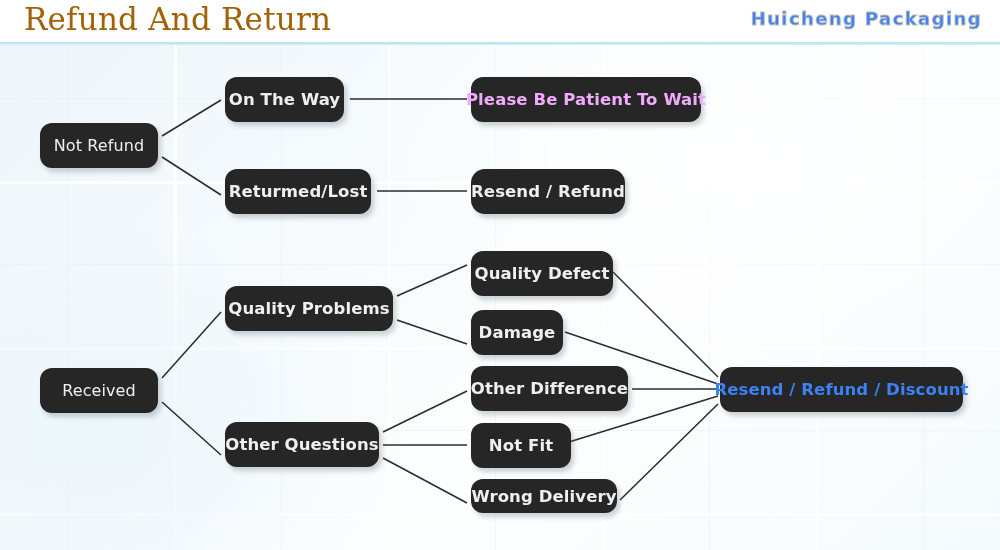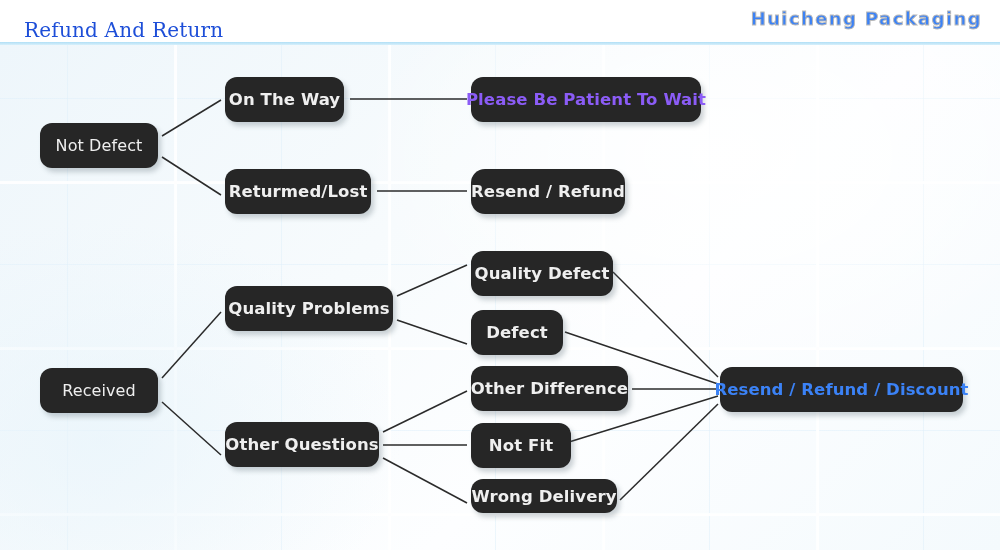--- a/index.html
+++ b/index.html
@@ -22,26 +22,25 @@
     left: 0; top: 0;
     width: 1000px; height: 42px;
     background: #ffffff;
     z-index: 6;
   }
   #page-title {
     position: absolute;
     left: 24px;
     top: 1px;
     font-family: "DejaVu Serif", "Liberation Serif", serif;
-    font-size: 20px;
+    font-size: 31px;
     font-weight: 400;
     letter-spacing: 0.2px;
-    color: #1d4ed8;
+    color: #a16207;
     white-space: nowrap;
-    margin-top: 17px;
   }
   #brand-name {
     position: absolute;
     right: 18px;
     top: 8px;
     font-family: "DejaVu Sans", "Liberation Sans", sans-serif;
     font-size: 18px;
     font-weight: 700;
     letter-spacing: 1.4px;
     color: #3b82f6;
@@ -154,48 +153,48 @@
       <line x1="383" y1="458" x2="467" y2="503" stroke="#2b2b2b"></line>
       <line x1="613" y1="272" x2="718" y2="377" stroke="#2b2b2b"></line>
       <line x1="565" y1="332" x2="718" y2="384" stroke="#2b2b2b"></line>
       <line x1="632" y1="389" x2="716" y2="389" stroke="#2b2b2b"></line>
       <line x1="556" y1="446" x2="718" y2="396" stroke="#2b2b2b"></line>
       <line x1="620" y1="500" x2="718" y2="404" stroke="#2b2b2b"></line>
     </svg>
 
   <div id="node-layer">
       <div class="node lvl1" style="left: 40px; top: 123px; width: 118px; height: 45px; background: rgb(38, 38, 38); color: rgb(239, 239, 239);">
-        <span>Not Defect</span>
+        <span>Not Refund</span>
       </div>
       <div class="node" style="left: 225px; top: 77px; width: 119px; height: 45px; background: rgb(38, 38, 38); color: rgb(239, 239, 239);">
         <span>On The Way</span>
       </div>
       <div class="node" style="left: 225px; top: 169px; width: 146px; height: 45px; background: rgb(38, 38, 38); color: rgb(239, 239, 239);">
         <span>Returmed/Lost</span>
       </div>
-      <div class="node" style="left: 471px; top: 77px; width: 230px; height: 45px; background: rgb(38, 38, 38); color: #8b5cf6; align-items: center;">
+      <div class="node" style="left: 471px; top: 77px; width: 230px; height: 45px; background: rgb(38, 38, 38); color: #f0abfc; align-items: center;">
         <span>Please Be Patient To Wait</span>
       </div>
       <div class="node" style="left: 471px; top: 169px; width: 154px; height: 45px; background: rgb(38, 38, 38); color: rgb(239, 239, 239); border-radius: 14px;">
         <span>Resend / Refund</span>
       </div>
       <div class="node lvl1" style="left: 40px; top: 368px; width: 118px; height: 45px; background: rgb(38, 38, 38); color: rgb(239, 239, 239);">
         <span>Received</span>
       </div>
       <div class="node" style="left: 225px; top: 286px; width: 168px; height: 45px; background: rgb(38, 38, 38); color: rgb(239, 239, 239);">
         <span>Quality Problems</span>
       </div>
       <div class="node" style="left: 225px; top: 422px; width: 154px; height: 45px; background: rgb(38, 38, 38); color: rgb(239, 239, 239); text-align: center;">
         <span>Other Questions</span>
       </div>
       <div class="node" style="left: 471px; top: 251px; width: 142px; height: 45px; background: rgb(38, 38, 38); color: rgb(239, 239, 239);">
         <span>Quality Defect</span>
       </div>
       <div class="node" style="left: 471px; top: 310px; width: 92px; height: 45px; background: rgb(38, 38, 38); color: rgb(239, 239, 239);">
-        <span>Defect</span>
+        <span>Damage</span>
       </div>
       <div class="node" style="left: 471px; top: 366px; width: 157px; height: 45px; background: rgb(38, 38, 38); color: rgb(239, 239, 239);">
         <span>Other Difference</span>
       </div>
       <div class="node" style="left: 471px; top: 423px; width: 100px; height: 45px; background: rgb(38, 38, 38); color: rgb(239, 239, 239);">
         <span>Not Fit</span>
       </div>
       <div class="node" style="left: 471px; top: 479px; width: 146px; height: 34px; background: rgb(38, 38, 38); color: rgb(239, 239, 239);">
         <span>Wrong Delivery</span>
       </div>

